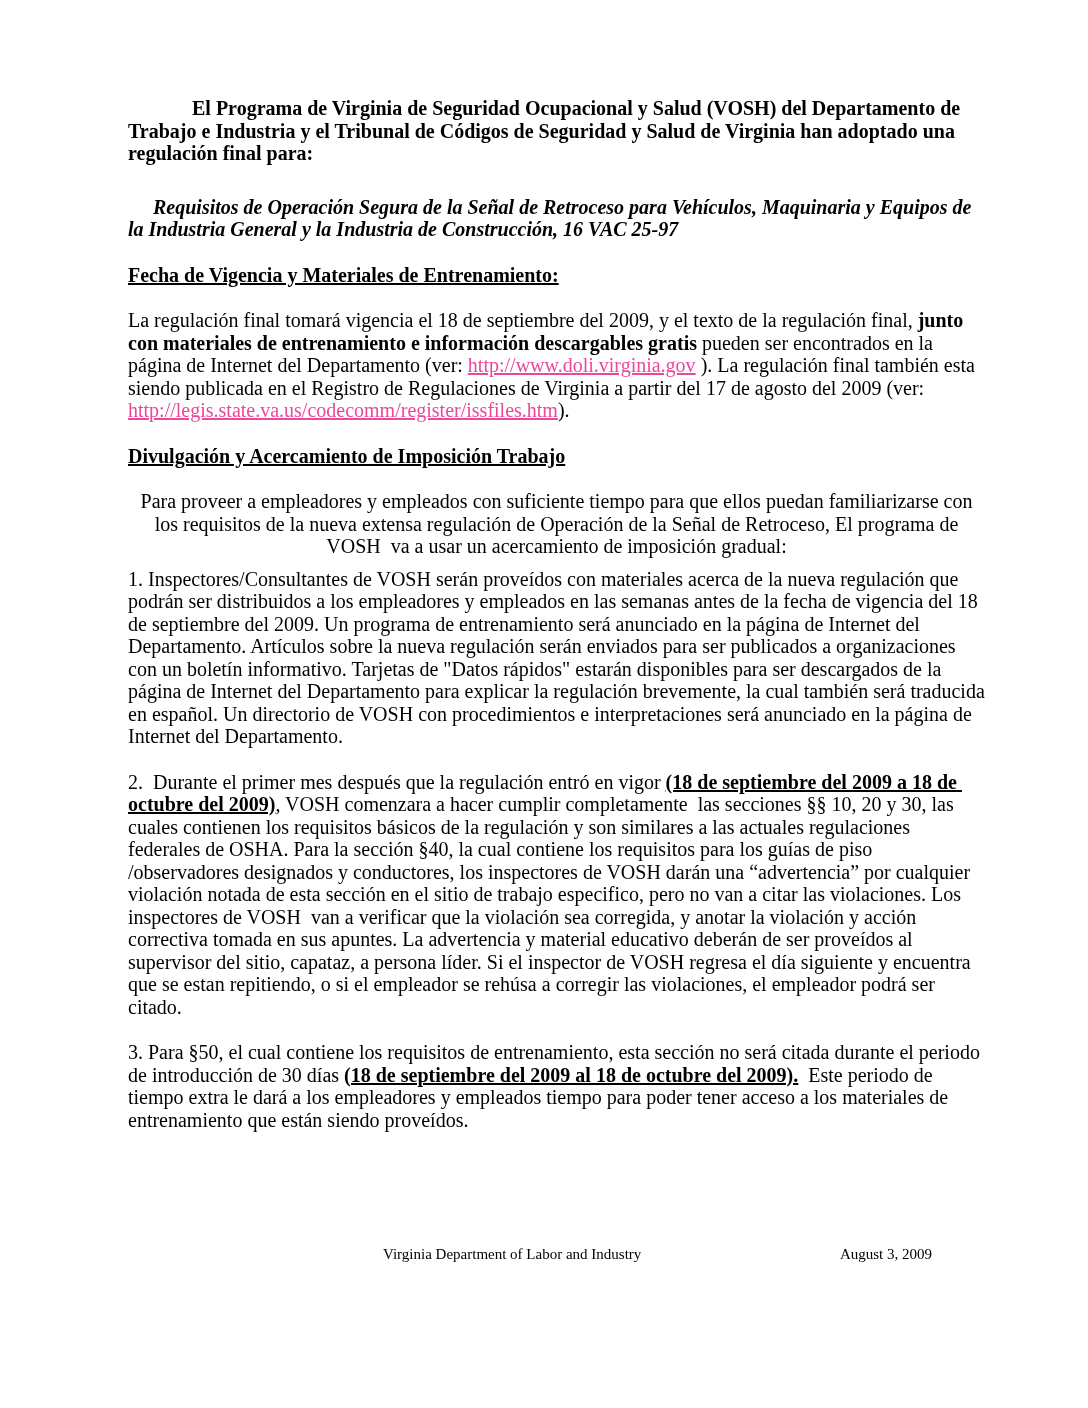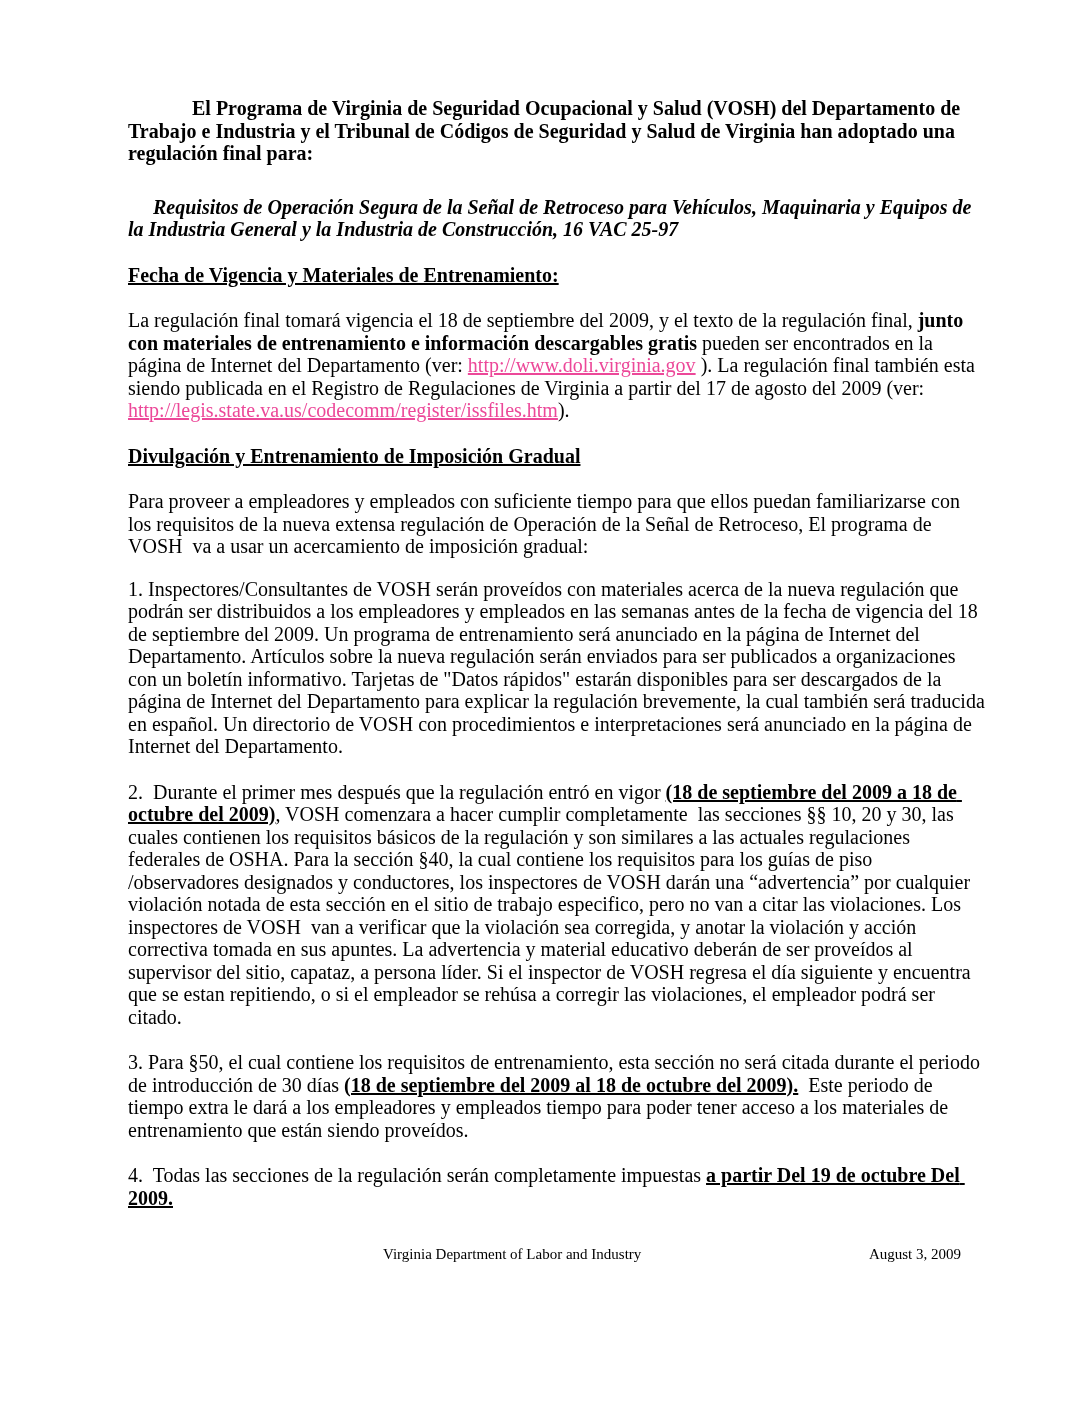--- a/index.html
+++ b/index.html
@@ -11,21 +11,21 @@
     background: #ffffff;
     padding: 97px 103px 0 128px;
     font-family: "Liberation Serif", "DejaVu Serif", serif;
     font-size: 20px;
     line-height: 22.5px;
     color: #000000;
     overflow: hidden;
   }
   .para { margin: 0 0 23px 0; white-space: pre-wrap; }
   .mb-27 { margin-bottom: 27px; }
-  .mb-26 { margin-bottom: 20px; }
+  .mb-26 { margin-bottom: 10px; text-align: center; }
   .b  { font-weight: bold; }
   .bi { font-weight: bold; font-style: italic; }
   .bu { font-weight: bold; text-decoration: underline; }
   .heading { font-weight: bold; text-decoration: underline; margin-top: 16px; }
   .ti-64 { text-indent: 64px; }
   .ti-25 { text-indent: 25px; margin-top: 31px; }
   .run { white-space: pre-wrap; text-align: center; }
   .link {
     color: #ec4899;
     text-decoration: underline;
@@ -33,43 +33,42 @@
     cursor: pointer;
   }
   .footer-org, .footer-date {
     position: absolute;
     top: 1246px;
     font-size: 15px;
     line-height: 17px;
     white-space: pre;
   }
   .footer-org { left: 383px; }
-  .footer-date { right: 127px; }
+  .footer-date { right: 156px; }
 </style>
 </head>
 <body>
 
 <div class="page">
 
   <p class="para b ti-64 mb-27">El Programa de Virginia de Seguridad Ocupacional y Salud (VOSH) del Departamento de Trabajo e Industria y el Tribunal de Códigos de Seguridad y Salud de Virginia han adoptado una regulación final para:</p>
 
   <p class="para bi ti-25">Requisitos de Operación Segura de la Señal de Retroceso para Vehículos, Maquinaria y Equipos de la Industria General y la Industria de Construcción, 16 VAC 25-97</p>
 
   <p class="para heading">Fecha de Vigencia y Materiales de Entrenamiento:</p>
 
   <p class="para"><span class="run">La regulación final tomará vigencia el 18 de septiembre del 2009, y el texto de la regulación final, </span><span class="run b">junto con materiales de entrenamiento e información descargables gratis</span><span class="run"> pueden ser encontrados en la página de Internet del Departamento (ver: </span><a class="link">http://www.doli.virginia.gov</a><span class="run"> ). La regulación final también esta siendo publicada en el Registro de Regulaciones de Virginia a partir del 17 de agosto del 2009 (ver: </span><a class="link">http://legis.state.va.us/codecomm/register/issfiles.htm</a><span class="run">).</span></p>
 
-  <p class="para heading">Divulgación y Entrenamiento de Imposición Gradual</p>
+  <p class="para heading">Divulgación y Acercamiento de Imposición Trabajo</p>
 
   <p class="para mb-26">Para proveer a empleadores y empleados con suficiente tiempo para que ellos puedan familiarizarse con los requisitos de la nueva extensa regulación de Operación de la Señal de Retroceso, El programa de VOSH  va a usar un acercamiento de imposición gradual:</p>
 
   <p class="para">1. Inspectores/Consultantes de VOSH serán proveídos con materiales acerca de la nueva regulación que podrán ser distribuidos a los empleadores y empleados en las semanas antes de la fecha de vigencia del 18 de septiembre del 2009. Un programa de entrenamiento será anunciado en la página de Internet del Departamento. Artículos sobre la nueva regulación serán enviados para ser publicados a organizaciones con un boletín informativo. Tarjetas de "Datos rápidos" estarán disponibles para ser descargados de la página de Internet del Departamento para explicar la regulación brevemente, la cual también será traducida en español. Un directorio de VOSH con procedimientos e interpretaciones será anunciado en la página de Internet del Departamento.</p>
 
   <p class="para"><span class="run">2.  Durante el primer mes después que la regulación entró en vigor </span><span class="run bu">(18 de septiembre del 2009 a 18 de octubre del 2009)</span><span class="run">, VOSH comenzara a hacer cumplir completamente  las secciones §§ 10, 20 y 30, las cuales contienen los requisitos básicos de la regulación y son similares a las actuales regulaciones federales de OSHA. Para la sección §40, la cual contiene los requisitos para los guías de piso /observadores designados y conductores, los inspectores de VOSH darán una “advertencia” por cualquier violación notada de esta sección en el sitio de trabajo especifico, pero no van a citar las violaciones. Los inspectores de VOSH  van a verificar que la violación sea corregida, y anotar la violación y acción correctiva tomada en sus apuntes. La advertencia y material educativo deberán de ser proveídos al supervisor del sitio, capataz, a persona líder. Si el inspector de VOSH regresa el día siguiente y encuentra que se estan repitiendo, o si el empleador se rehúsa a corregir las violaciones, el empleador podrá ser citado.</span></p>
 
   <p class="para"><span class="run">3. Para §50, el cual contiene los requisitos de entrenamiento, esta sección no será citada durante el periodo de introducción de 30 días </span><span class="run bu">(18 de septiembre del 2009 al 18 de octubre del 2009).</span><span class="run">  Este periodo de tiempo extra le dará a los empleadores y empleados tiempo para poder tener acceso a los materiales de entrenamiento que están siendo proveídos.</span></p>
 
-  <p class="para"><span class="run">4.  Todas las secciones de la regulación serán completamente impuestas </span><span class="run bu">a partir Del 19 de octubre Del 2009.</span></p>
 
   <span class="footer-org">Virginia Department of Labor and Industry</span>
   <span class="footer-date">August 3, 2009</span>
 
 </div>
 
 </body></html>

